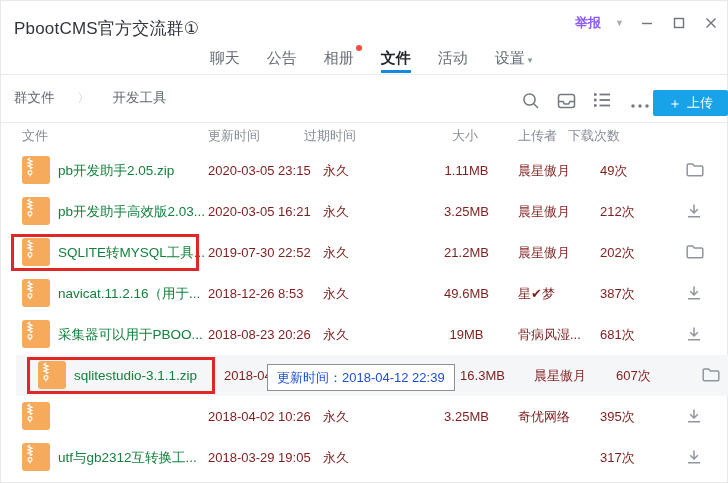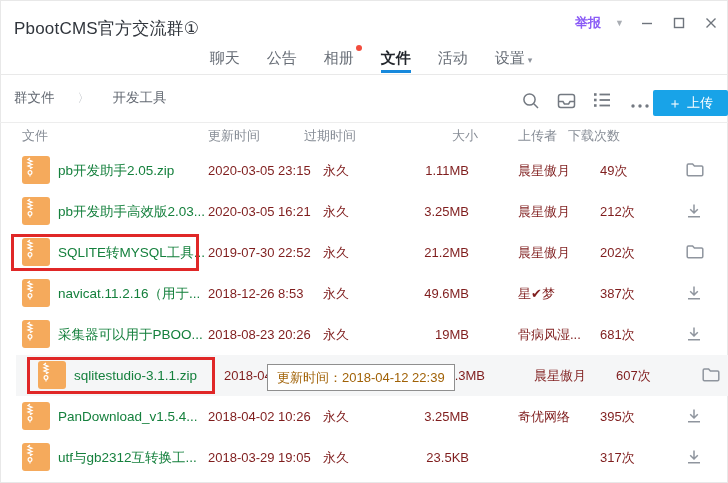--- a/index.html
+++ b/index.html
@@ -38,29 +38,29 @@
   .th-file{left:22px;} .th-updated{left:208px;} .th-expire{left:304px;}
   .th-size{left:452px;} .th-uploader{left:518px;} .th-downloads{left:568px;}
   .rows{position:absolute;top:150px;left:0;right:0;}
   .row{position:relative;height:41px;cursor:pointer;}
   .row.hover{background:#f5f6f7;margin-left:16px;}
   .zip-icon{position:absolute;left:22px;top:6px;}
   .cell{position:absolute;top:0;line-height:41px;font-size:13px;color:#7f1d1d;white-space:nowrap;overflow:hidden;}
   .cell-name{left:58px;width:148px;color:#15803d;font-size:13.5px;}
   .cell-updated{left:208px;width:112px;}
   .cell-expire{left:323px;width:60px;}
-  .cell-size{left:396px;width:73px;text-align:right;}
+  .cell-size{left:430px;width:73px;text-align:center;}
   .cell-uploader{left:518px;width:76px;}
   .cell-downloads{left:600px;width:60px;}
   .action{position:absolute;left:686px;top:12px;width:18px;height:18px;cursor:pointer;}
   .red-box{position:absolute;left:11px;top:2px;width:188px;height:37px;border:3px solid #e02727;
            box-sizing:border-box;pointer-events:none;z-index:3;}
   
   .tooltip{position:absolute;left:267px;top:364px;height:27px;box-sizing:border-box;padding:4px 9px;
-           background:#fff;border:1px solid #8f8f8f;font-size:13px;color:#a16207;white-space:nowrap;z-index:5;}
+           background:#fff;border:1px solid #8f8f8f;font-size:13px;color:#1d4ed8;white-space:nowrap;z-index:5;}
 </style>
 </head>
 <body>
 
 <div class="titlebar">
   <div class="win-title">PbootCMS官方交流群①</div>
   <div class="win-right">
     <span class="report">举报</span>
     <span class="caret-btn">▼</span>
     <span class="win-btn">
@@ -286,21 +286,20 @@
 
   <div class="row">
     <span class="zip-icon">
       <svg width="28" height="28" viewBox="0 0 28 28">
         <rect width="28" height="28" rx="3" fill="#f5aa5c"></rect>
         <path d="M8 2 l-2 1.6 4 1.6 -4 1.6 4 1.6 -4 1.6 4 1.6 -2 1.2" fill="none" stroke="#fff" stroke-width="1.2"></path>
         <circle cx="8" cy="16.6" r="1.9" fill="none" stroke="#fff" stroke-width="1.2"></circle>
         <line x1="8" y1="18.5" x2="8" y2="20.6" stroke="#fff" stroke-width="1.2"></line>
       </svg>
     </span>
-    <span class="cell cell-name">PanDownload_v1.5.4...</span>
     <span class="cell cell-updated">2018-04-02 10:26</span>
     <span class="cell cell-expire">永久</span>
     <span class="cell cell-size">3.25MB</span>
     <span class="cell cell-uploader">奇优网络</span>
     <span class="cell cell-downloads">395次</span>
 
     <span class="action">
       <svg width="16" height="16" viewBox="0 0 16 16">
           <path d="M8 1.5 V9.5 M4.2 6.2 L8 10 L11.8 6.2 M2 13.8 H14" fill="none" stroke="#8f959e" stroke-width="1.5"></path>
         </svg>
@@ -313,21 +312,20 @@
       <svg width="28" height="28" viewBox="0 0 28 28">
         <rect width="28" height="28" rx="3" fill="#f5aa5c"></rect>
         <path d="M8 2 l-2 1.6 4 1.6 -4 1.6 4 1.6 -4 1.6 4 1.6 -2 1.2" fill="none" stroke="#fff" stroke-width="1.2"></path>
         <circle cx="8" cy="16.6" r="1.9" fill="none" stroke="#fff" stroke-width="1.2"></circle>
         <line x1="8" y1="18.5" x2="8" y2="20.6" stroke="#fff" stroke-width="1.2"></line>
       </svg>
     </span>
     <span class="cell cell-name">utf与gb2312互转换工...</span>
     <span class="cell cell-updated">2018-03-29 19:05</span>
     <span class="cell cell-expire">永久</span>
-    <span class="cell cell-size">23.5KB</span>
     <span class="cell cell-downloads">317次</span>
 
     <span class="action">
       <svg width="16" height="16" viewBox="0 0 16 16">
           <path d="M8 1.5 V9.5 M4.2 6.2 L8 10 L11.8 6.2 M2 13.8 H14" fill="none" stroke="#8f959e" stroke-width="1.5"></path>
         </svg>
     </span>
 
   </div>
 </div>

